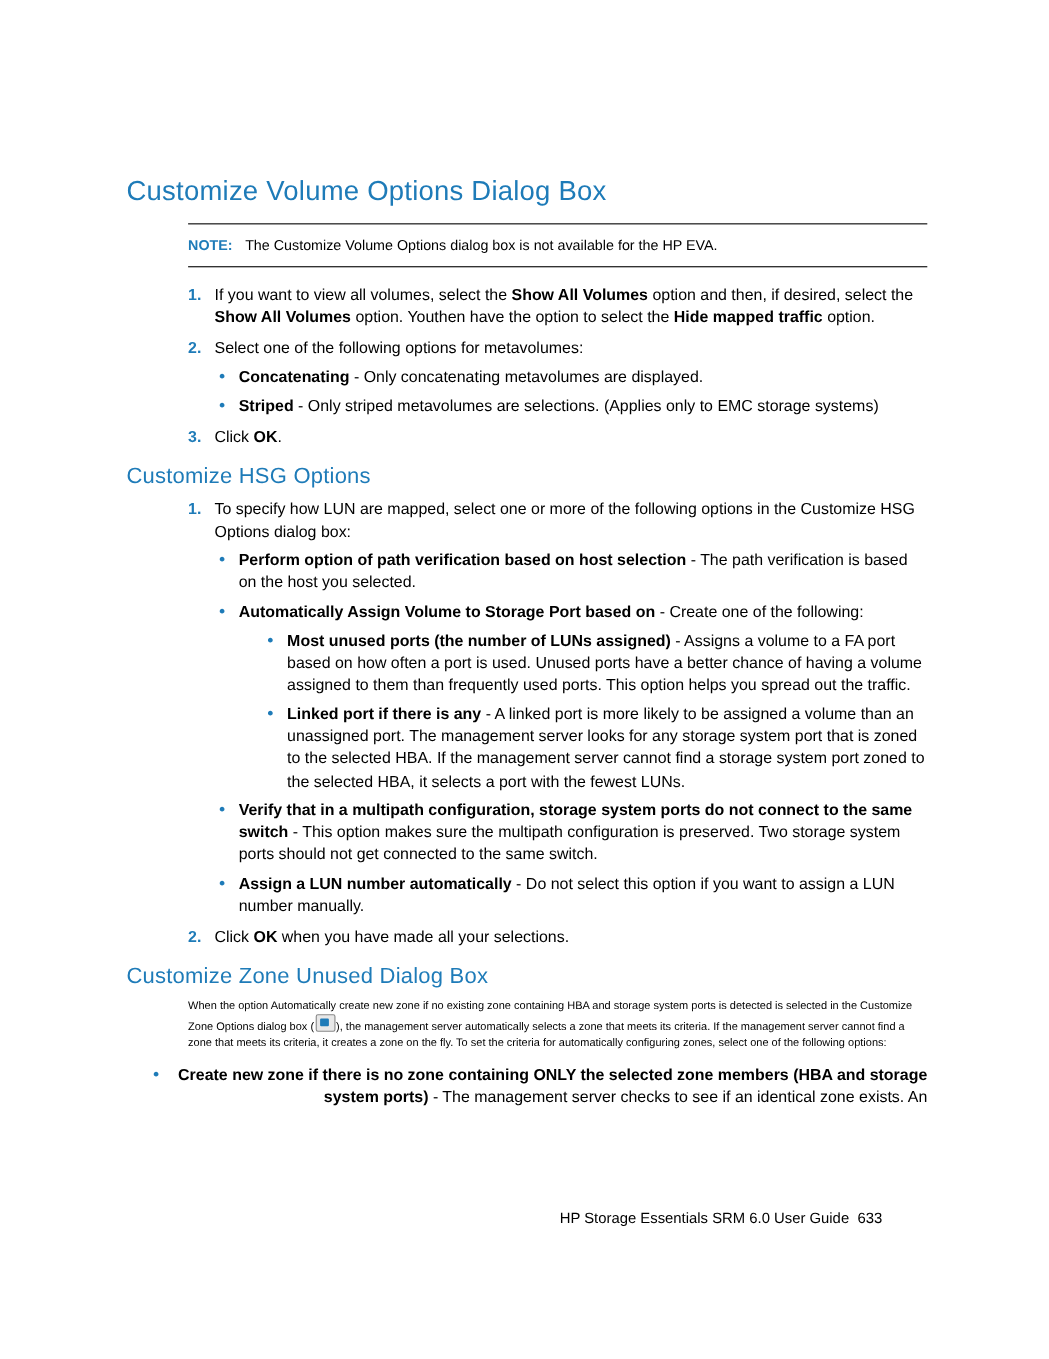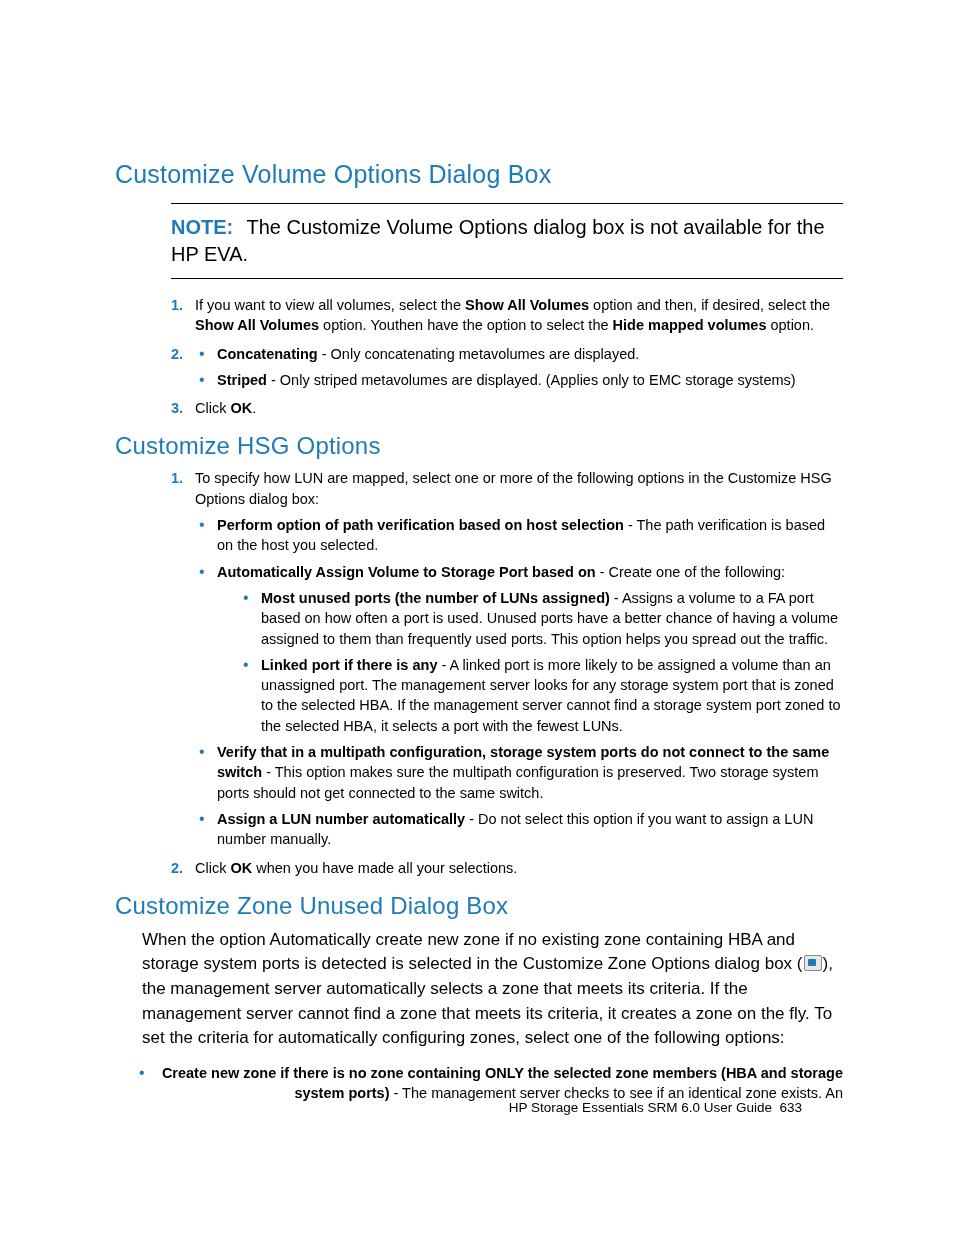--- a/index.html
+++ b/index.html
@@ -18,29 +18,29 @@
     position: relative;
   }
   h1.section {
     color: #1e7bb8;
     font-weight: 400;
     font-size: 25px;
     margin: 0 0 14px 0;
     letter-spacing: 0.2px;
   }
   h1.section.sub {
-    font-size: 24px;
+    font-size: 20px;
     margin: 14px 0 8px 0;
   }
   .hr {
     border-top: 1px solid #000;
     border-bottom: 1px solid #000;
     padding: 10px 0;
     margin: 0 0 16px 0;
-    font-size: 20px;
+    font-size: 13px;
     line-height: 1.35;
   }
   .note-label {
     color: #1e7bb8;
     font-weight: 700;
     margin-right: 8px;
   }
   .content {
     margin-left: 56px;
     font-size: 14.5px;
@@ -85,22 +85,22 @@
     padding-left: 22px;
   }
   ul.bul.nest {
     margin-left: 22px;
   }
   b { font-weight: 700; }
   .para {
     margin: 0 0 8px 0;
   }
   .zone-intro {
-    margin-left: 27px;
-    font-size: 17px;
+    margin-left: 56px;
+    font-size: 10px;
     line-height: 1.45;
   }
   .inline-icon {
     display: inline-block;
     width: 16px; height: 14px;
     background: #e8e8e8;
     border: 1px solid #888;
     border-radius: 2px;
     vertical-align: -2px;
     position: relative;
@@ -131,27 +131,28 @@
 
   <div class="content">
     <div class="hr">
       <span class="note-label">NOTE:</span>
       <span>The Customize Volume Options dialog box is not available for the HP EVA.</span>
     </div>
 
     <ol class="num">
       <li>
         <span class="num">1.</span>
-        <span>If you want to view all volumes, select the </span><b>Show All Volumes</b><span> option and then, if desired,  select the </span><b>Show All Volumes</b><span> option. Youthen  have the option to select the </span><b>Hide mapped volumes</b><span> option.</span>
+        <span>If you want to view all volumes, select the </span><b>Show All Volumes</b><span> option and then, if desired,  select the </span><b>Show All Volumes</b><span> option. Youthen  have the option to select the </span><b>Hide mapped traffic</b><span> option.</span>
       </li>
       <li>
         <span class="num">2.</span>
+        <span>Select one of the following options for metavolumes:</span>
         <ul class="bul">
           <li><b>Concatenating</b><span> - Only concatenating metavolumes are displayed.</span></li>
-          <li><b>Striped</b><span> - Only striped metavolumes are displayed. (Applies only to EMC storage systems)</span></li>
+          <li><b>Striped</b><span> - Only striped metavolumes are selections. (Applies only to EMC storage systems)</span></li>
         </ul>
       </li>
       <li>
         <span class="num">3.</span>
         <span>Click </span><b>OK</b><span>.</span>
       </li>
     </ol>
   </div>
 
   <h1 class="section sub">Customize HSG Options</h1>

